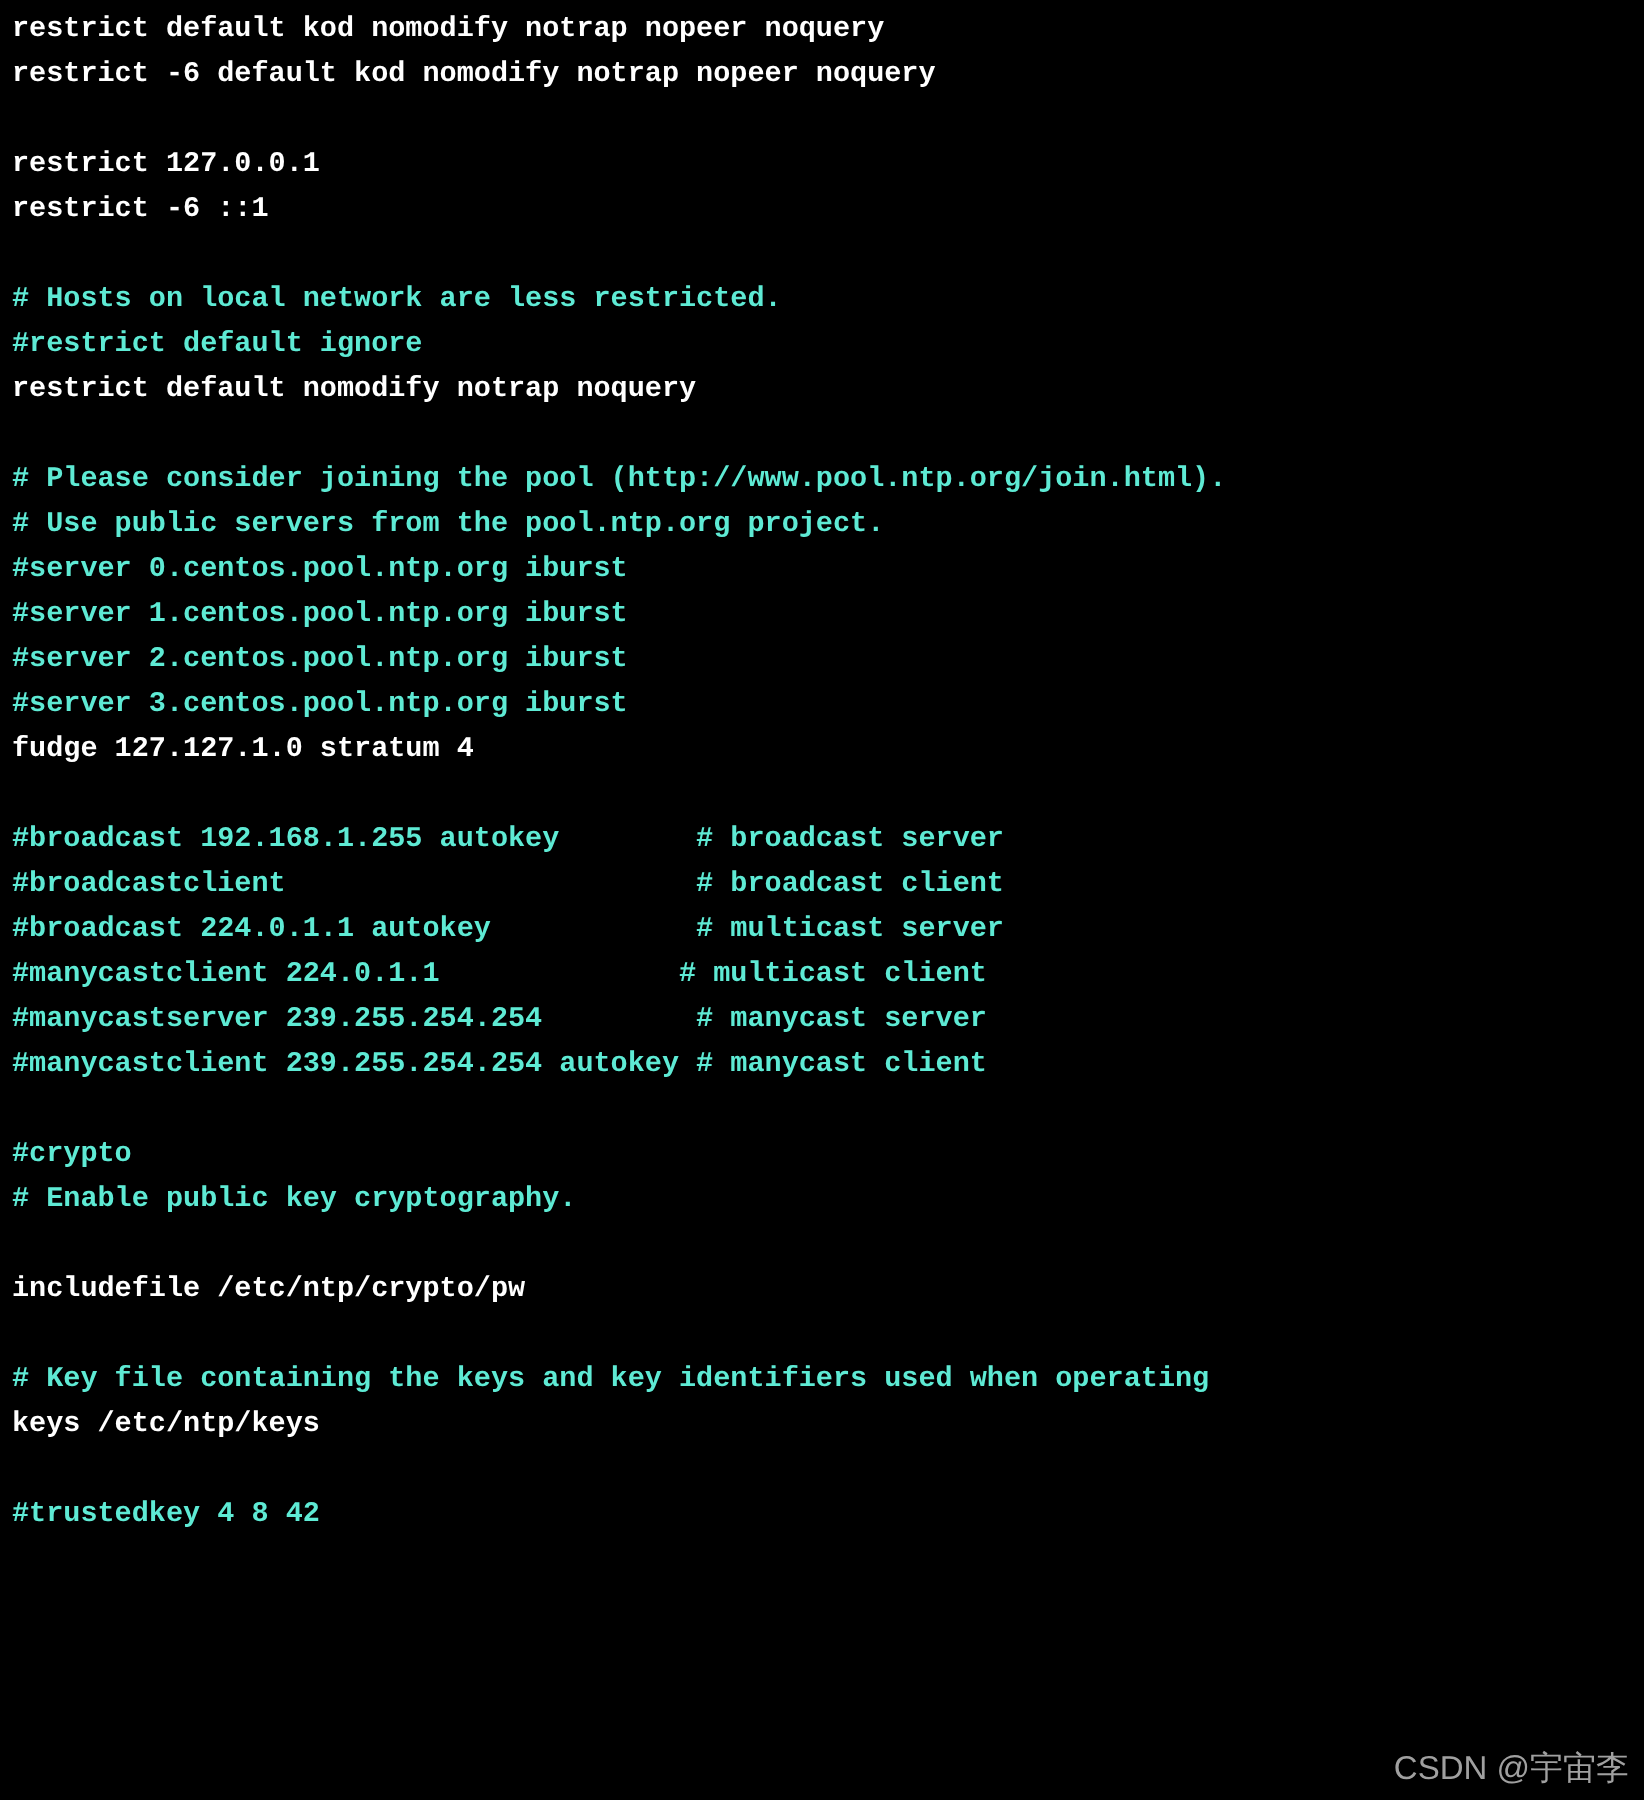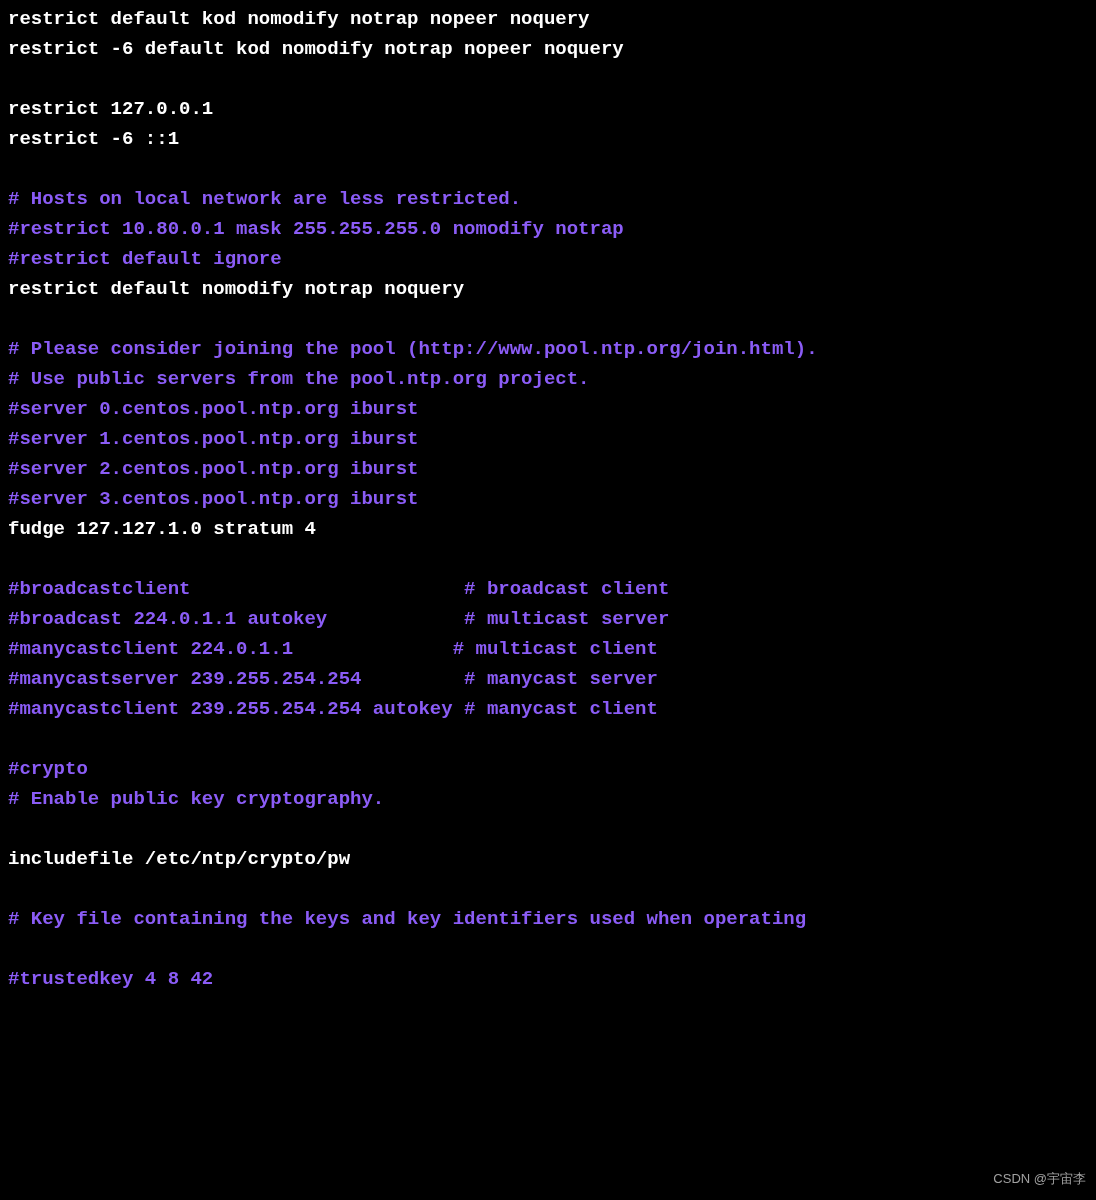--- a/index.html
+++ b/index.html
@@ -20,64 +20,65 @@
       overflow: hidden;
     }
     .line {
       white-space: pre;
       min-height: 30px;
     }
     .white {
       color: #ffffff;
     }
     .blue {
-      color: #8b5cf6;
+      color: #5eead4;
     }
     .watermark {
       position: absolute;
       bottom: 6px;
       right: 10px;
       color: #a0a0a0;
-      font-size: 13px;
+      font-size: 22px;
       font-family: Arial, sans-serif;
       font-weight: normal;
     }
   </style>
 </head>
 <body>
 
 <div id="terminal">
     <div class="line white">restrict default kod nomodify notrap nopeer noquery</div>
     <div class="line white">restrict -6 default kod nomodify notrap nopeer noquery</div>
     <div class="line white"> </div>
     <div class="line white">restrict 127.0.0.1</div>
     <div class="line white">restrict -6 ::1</div>
     <div class="line white"> </div>
     <div class="line blue"># Hosts on local network are less restricted.</div>
-    <div class="line blue">#restrict 10.80.0.1 mask 255.255.255.0 nomodify notrap</div>
     <div class="line blue">#restrict default ignore</div>
     <div class="line white">restrict default nomodify notrap noquery</div>
     <div class="line white"> </div>
     <div class="line blue"># Please consider joining the pool (http://www.pool.ntp.org/join.html).</div>
     <div class="line blue"># Use public servers from the pool.ntp.org project.</div>
     <div class="line blue">#server 0.centos.pool.ntp.org iburst</div>
     <div class="line blue">#server 1.centos.pool.ntp.org iburst</div>
     <div class="line blue">#server 2.centos.pool.ntp.org iburst</div>
     <div class="line blue">#server 3.centos.pool.ntp.org iburst</div>
     <div class="line white">fudge 127.127.1.0 stratum 4</div>
     <div class="line white"> </div>
+    <div class="line blue">#broadcast 192.168.1.255 autokey        # broadcast server</div>
     <div class="line blue">#broadcastclient                        # broadcast client</div>
     <div class="line blue">#broadcast 224.0.1.1 autokey            # multicast server</div>
     <div class="line blue">#manycastclient 224.0.1.1              # multicast client</div>
     <div class="line blue">#manycastserver 239.255.254.254         # manycast server</div>
     <div class="line blue">#manycastclient 239.255.254.254 autokey # manycast client</div>
     <div class="line white"> </div>
     <div class="line blue">#crypto</div>
     <div class="line blue"># Enable public key cryptography.</div>
     <div class="line white"> </div>
     <div class="line white">includefile /etc/ntp/crypto/pw</div>
     <div class="line white"> </div>
     <div class="line blue"># Key file containing the keys and key identifiers used when operating</div>
+    <div class="line white">keys /etc/ntp/keys</div>
     <div class="line white"> </div>
     <div class="line blue">#trustedkey 4 8 42</div>
   </div>
 
 <div class="watermark">CSDN @宇宙李</div>
 
 </body></html>

